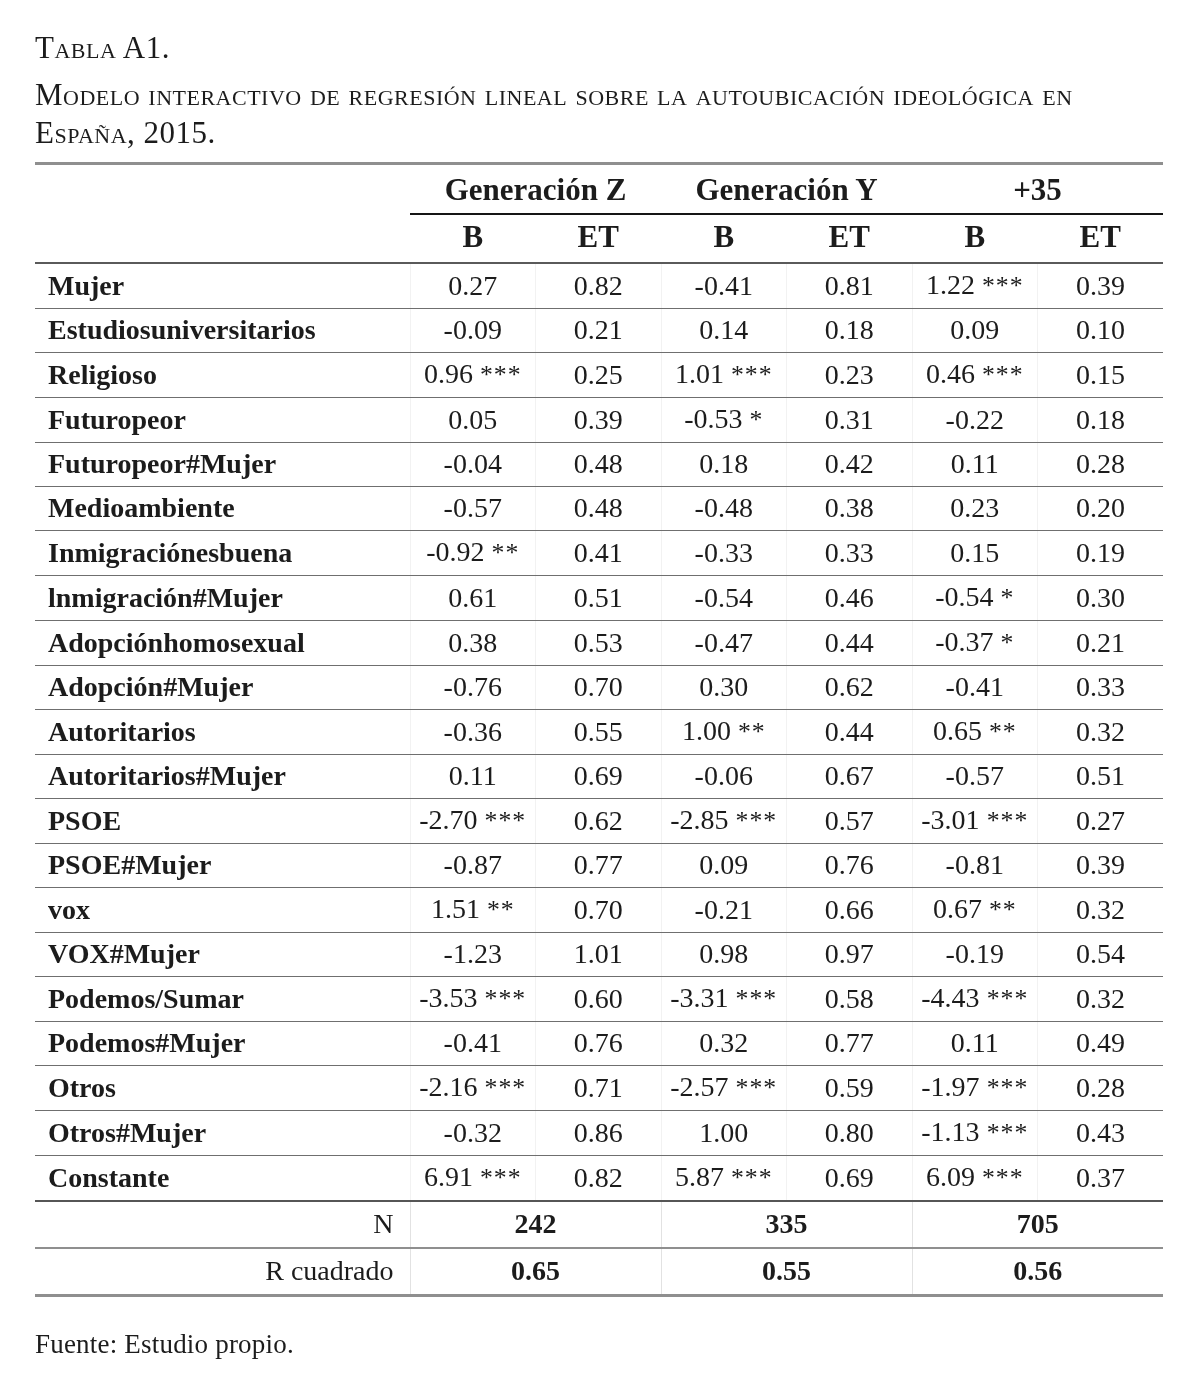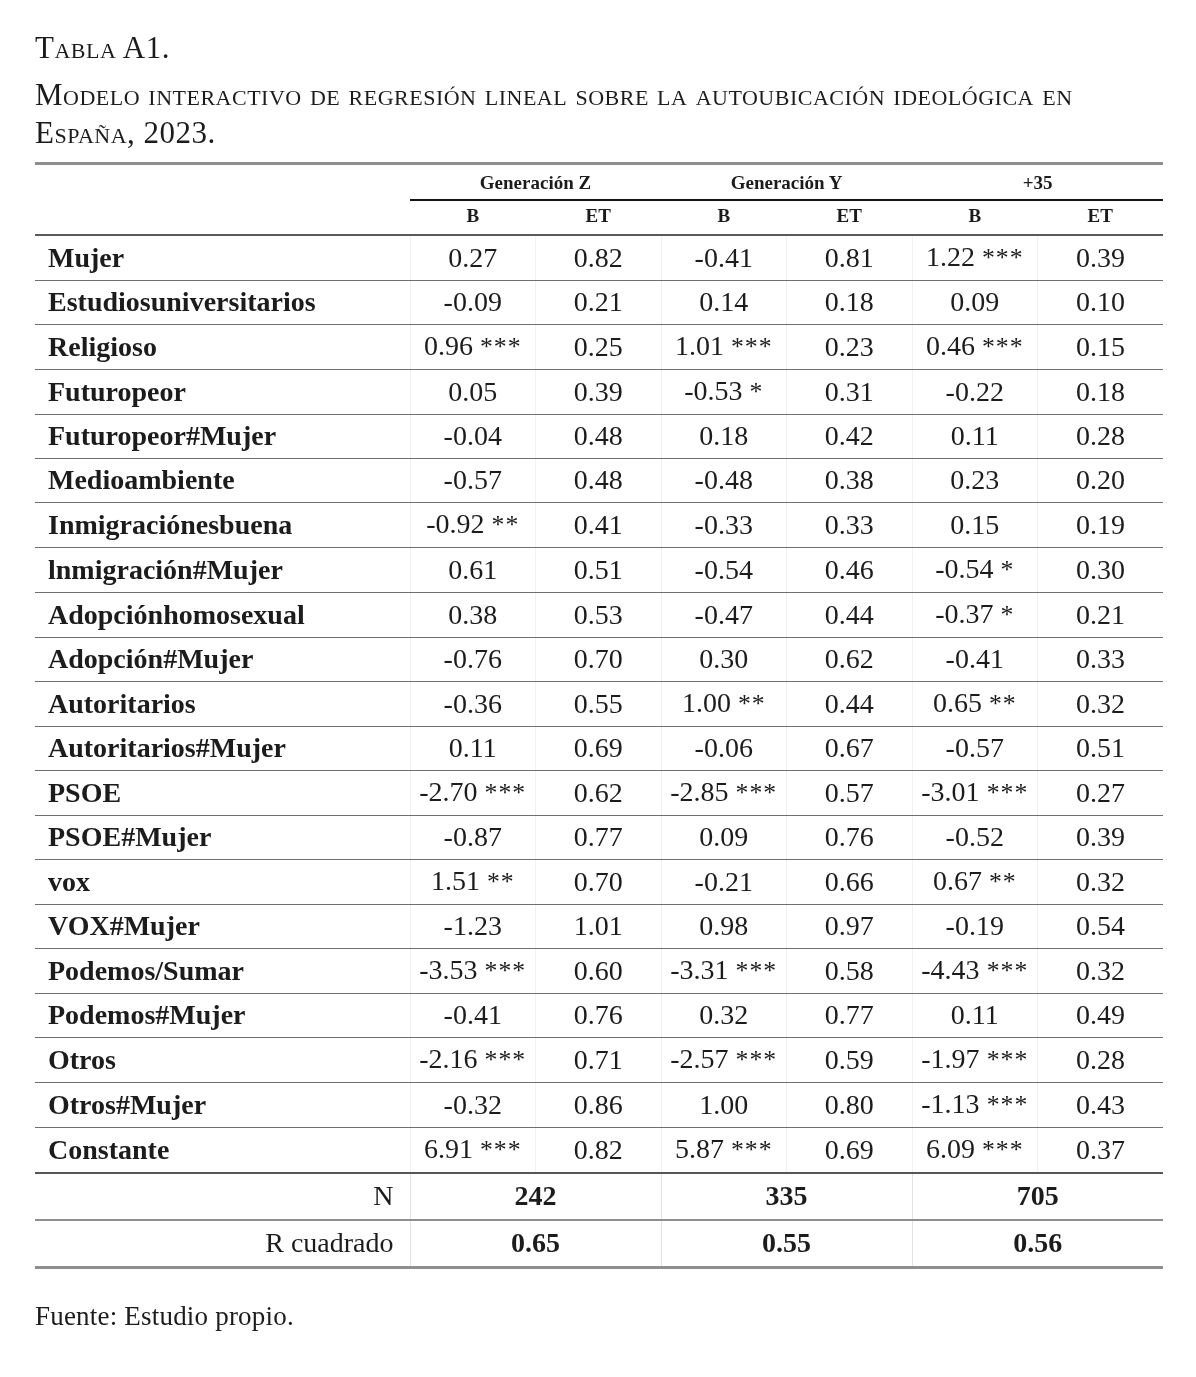--- a/index.html
+++ b/index.html
@@ -38,21 +38,21 @@
     border-collapse: collapse;
     border-top: 3px solid #8f8f8f;
     border-bottom: 3px solid #8f8f8f;
     font-size: 28px;
   }
   col.c-label { width: 375px; }
   col.c-num { width: 125.5px; }
 
   thead th {
     font-weight: bold;
-    font-size: 19px;
+    font-size: 31px;
     text-align: center;
     padding: 0;
   }
   tr.group-row th { padding: 7px 0 5px 0; }
   tr.group-row th.group { border-bottom: 2px solid #151515; }
   tr.sub-row th {
     padding: 4px 0 7px 0;
     border-bottom: 2px solid #5a5a5a;
   }
 
@@ -95,21 +95,21 @@
     margin-top: 32px;
     letter-spacing: 0.2px;
   }
 </style>
 </head>
 <body>
 
 <div class="page">
 
   <div class="title">Tabla A1.</div>
-  <div class="subtitle">Modelo interactivo de regresión lineal sobre la autoubicación ideológica en España, 2023.</div>
+  <div class="subtitle">Modelo interactivo de regresión lineal sobre la autoubicación ideológica en España, 2015.</div>
 
   <table class="reg">
     <colgroup>
       <col class="c-label">
       <col class="c-num">
         <col class="c-num">
       <col class="c-num">
         <col class="c-num">
       <col class="c-num">
         <col class="c-num">
@@ -248,21 +248,21 @@
           <td class="num"><span>0.57</span></td>
           <td class="num"><span>-3.01</span><span class="stars">***</span></td>
           <td class="num"><span>0.27</span></td>
         </tr>
         <tr>
           <td class="row-label">PSOE#Mujer</td>
           <td class="num"><span>-0.87</span></td>
           <td class="num"><span>0.77</span></td>
           <td class="num"><span>0.09</span></td>
           <td class="num"><span>0.76</span></td>
-          <td class="num"><span>-0.52</span></td>
+          <td class="num"><span>-0.81</span></td>
           <td class="num"><span>0.39</span></td>
         </tr>
         <tr>
           <td class="row-label">vox</td>
           <td class="num"><span>1.51</span><span class="stars">**</span></td>
           <td class="num"><span>0.70</span></td>
           <td class="num"><span>-0.21</span></td>
           <td class="num"><span>0.66</span></td>
           <td class="num"><span>0.67</span><span class="stars">**</span></td>
           <td class="num"><span>0.32</span></td>

